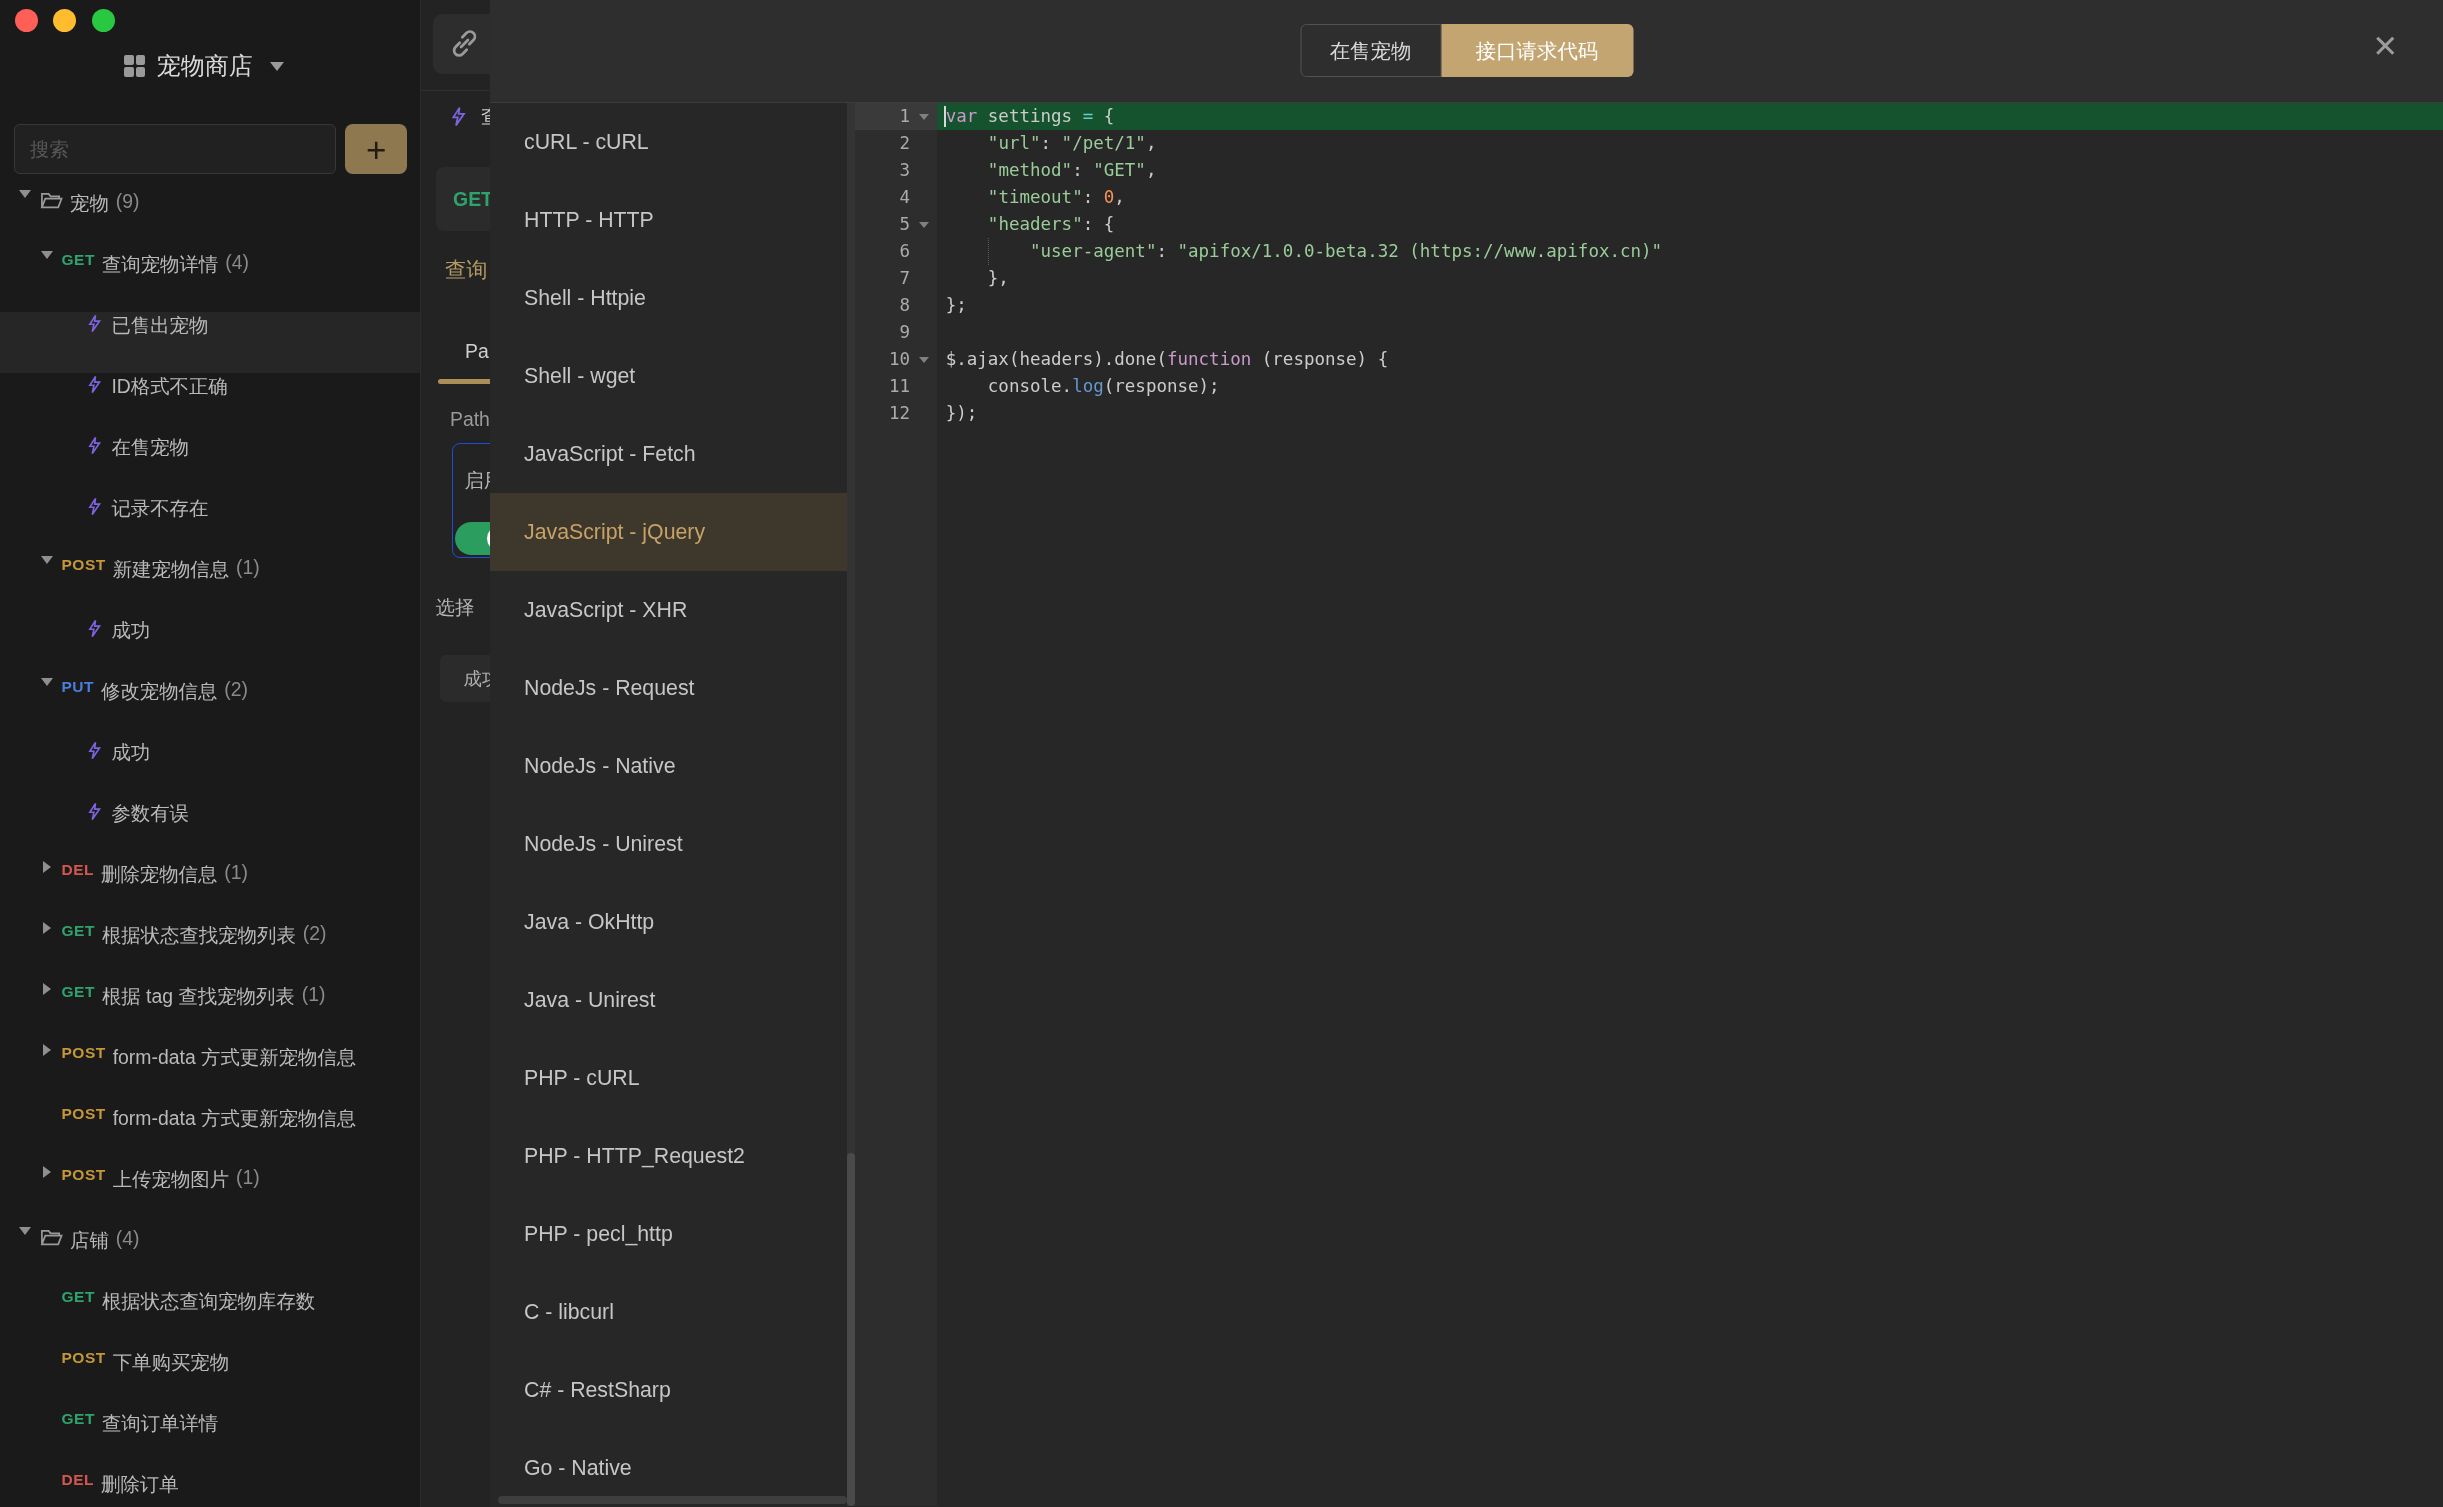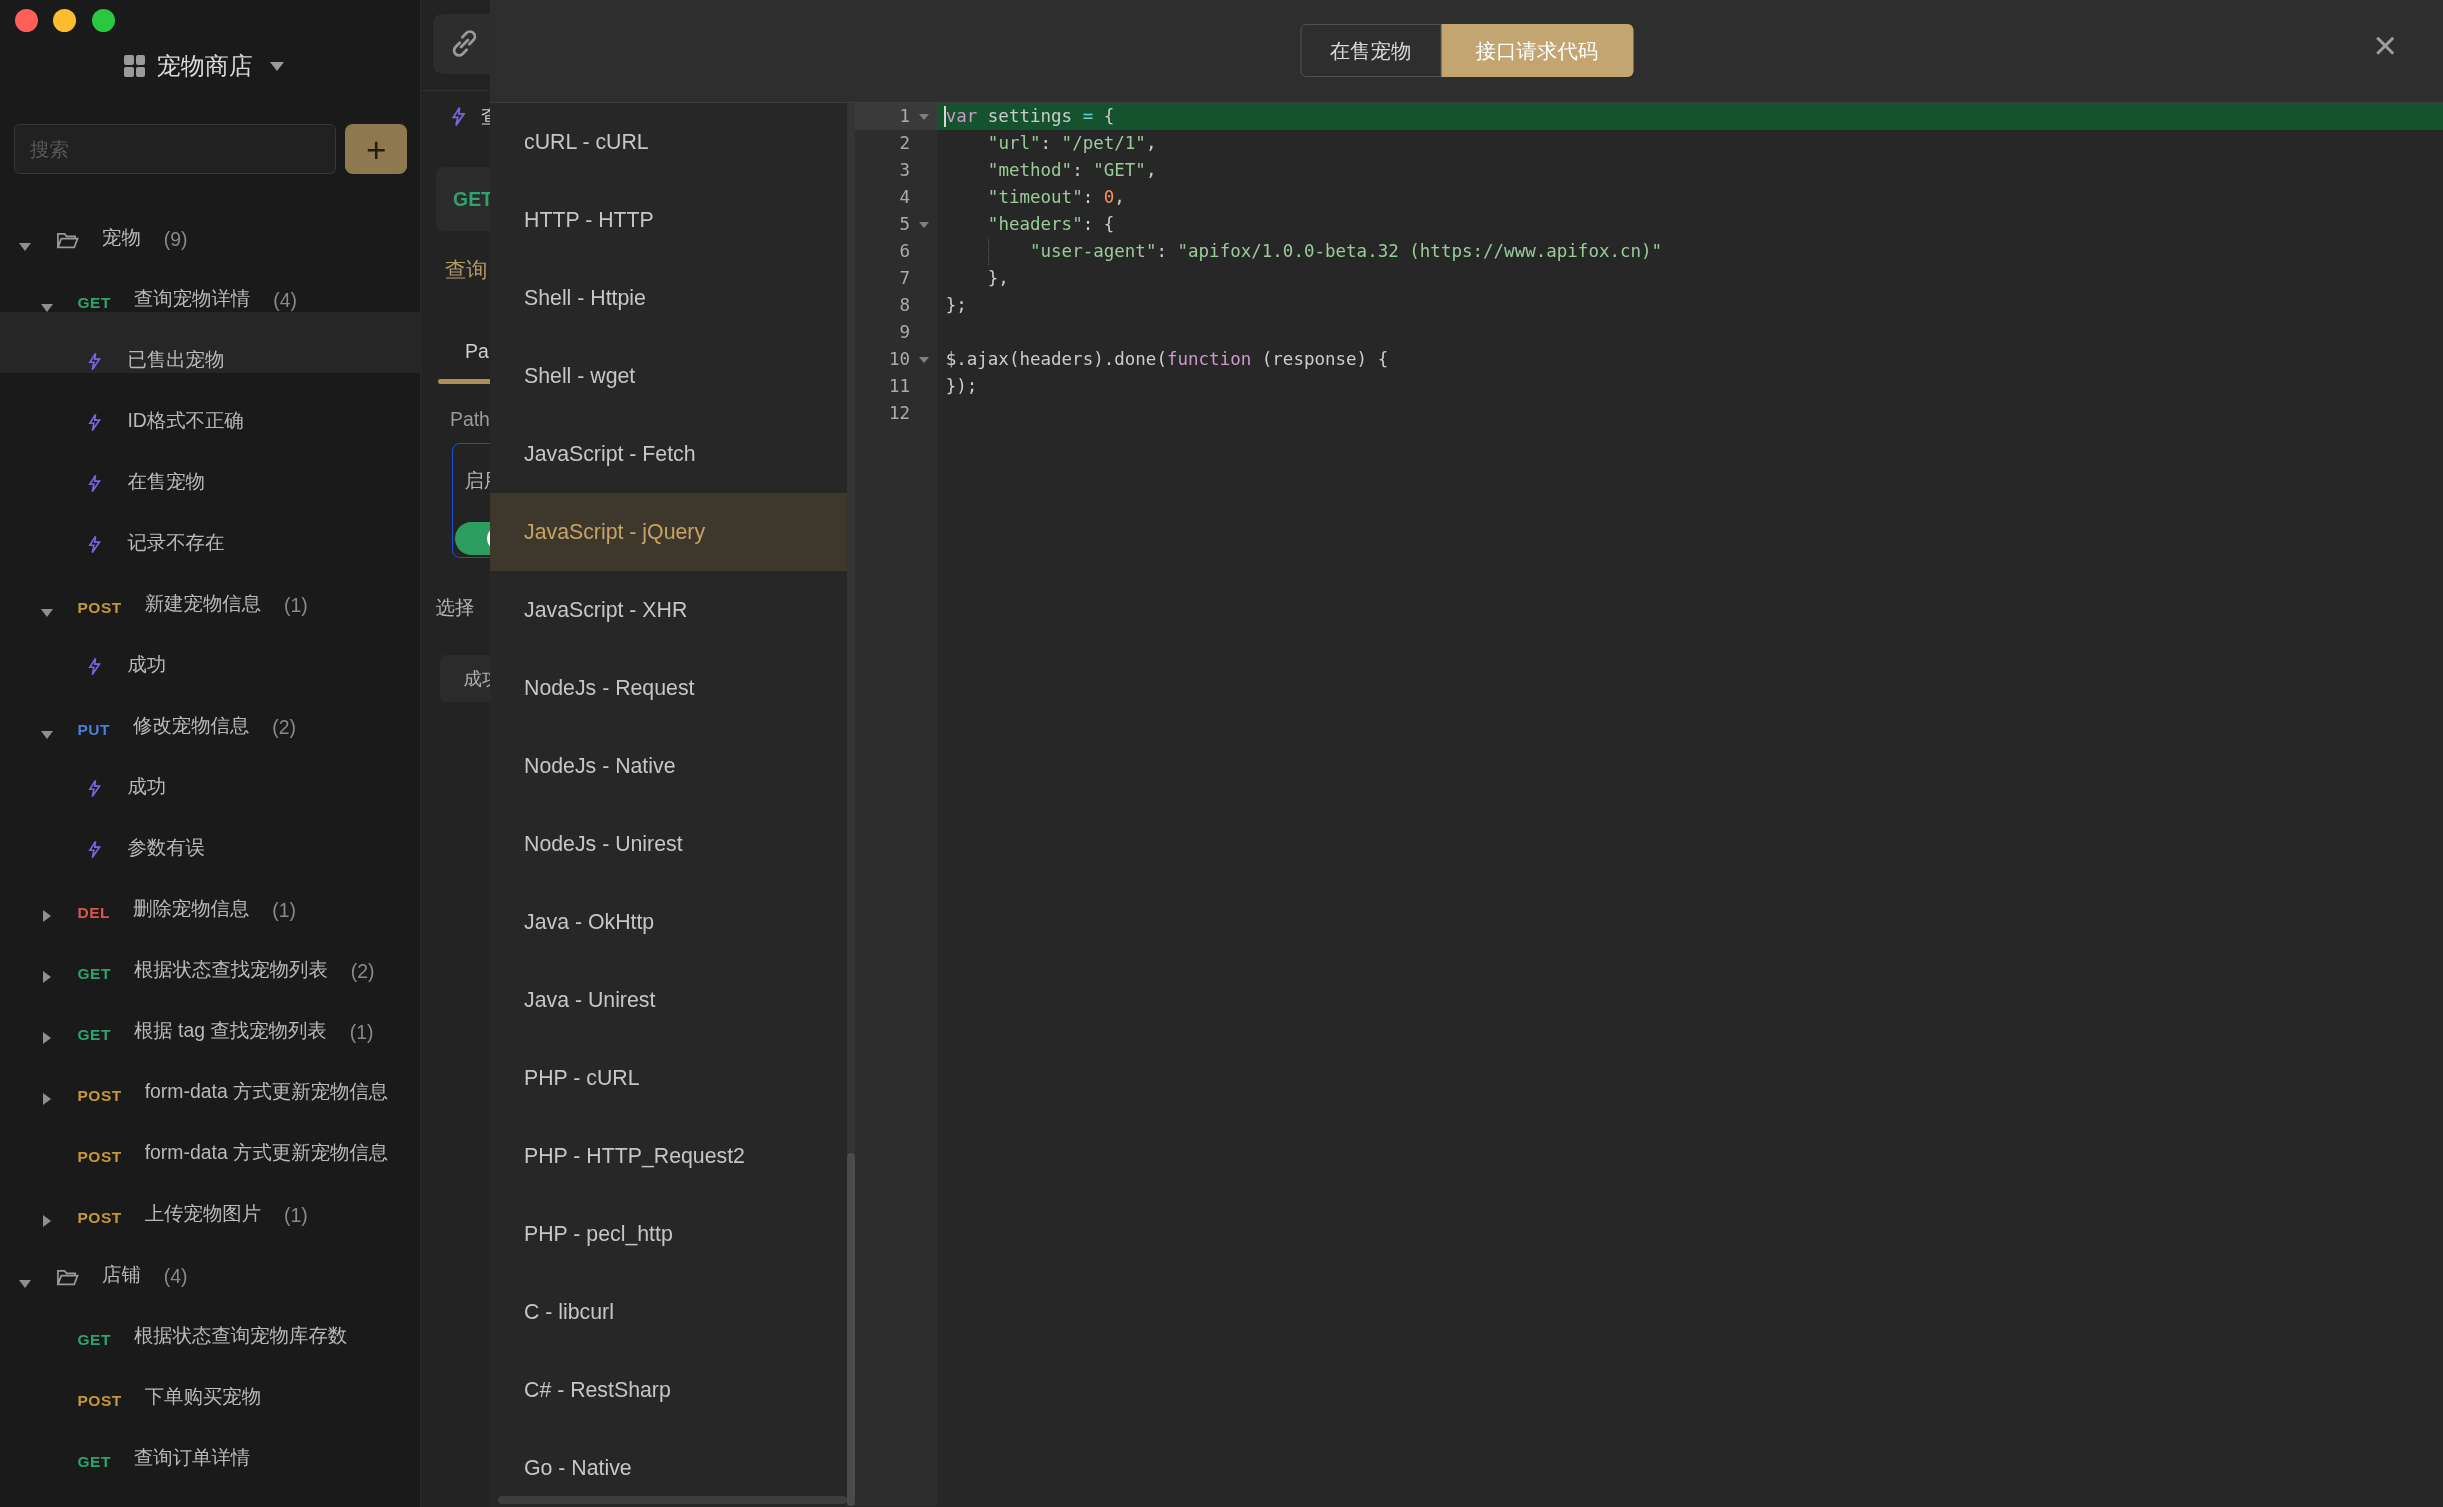--- a/index.html
+++ b/index.html
@@ -16,21 +16,21 @@
   .grid-icon i{background:#9a9a9a;border-radius:1.9px;}
   .project-name{font-size:24px;color:#d9d9d9;}
   .caret-down{width:0;height:0;border-left:7.8px solid transparent;border-right:7.8px solid transparent;border-top:9.7px solid #9a9a9a;margin-left:5.8px;}
   .search-row{position:absolute;top:124px;left:13.6px;display:flex;gap:9.7px;}
   .search-input{width:322px;height:50px;background:#212121;border:1px solid #383838;border-radius:5.8px;
       color:#c9c9c9;font-size:19.4px;padding:0 15.5px;outline:none;font-family:inherit;}
   .search-input::placeholder{color:#585858;}
   .add-btn{width:62px;height:50px;border:none;border-radius:7.8px;font-size:35px;line-height:47px;color:#241c0e;cursor:pointer;}
 
   .tree{position:absolute;top:190px;left:0;right:0;bottom:0;overflow:hidden;}
-  .tree-row{height:61px;display:flex;align-items:flex-end;gap:23px;font-size:19.4px;color:#b9b9b9;cursor:pointer;}
+  .tree-row{height:61px;display:flex;align-items:flex-start;gap:7px;font-size:19.4px;color:#b9b9b9;cursor:pointer;}
   .tree-row.sel{background:#262626;}
   .arr{width:15.5px;flex:0 0 15.5px;display:flex;justify-content:center;}
   .arr.down i{width:0;height:0;border-left:6.8px solid transparent;border-right:6.8px solid transparent;border-top:8.7px solid #8f8f8f;}
   .arr.right i{width:0;height:0;border-top:6.8px solid transparent;border-bottom:6.8px solid transparent;border-left:8.7px solid #8f8f8f;}
   .method{font-weight:bold;font-size:15.5px;letter-spacing:0.5px;}
   .count{color:#8a8a8a;}
   .lvl1{padding-left:17.5px;} .lvl2{padding-left:39px;} .lvl3{padding-left:85px;}
 
   
   .sliver{position:absolute;left:420px;top:0;width:70px;height:1508px;background:#232323;border-left:1px solid #2c2c2c;overflow:hidden;}
@@ -341,18 +341,19 @@
           <div class="cline active"><span class="caret"></span><span style="color: rgb(204, 153, 204);">var</span><span style="color: rgb(204, 204, 204);"> settings </span><span style="color: rgb(102, 204, 204);">=</span><span style="color: rgb(204, 204, 204);"> {</span></div>
           <div class="cline"><span style="color: rgb(204, 204, 204);">    </span><span style="color: rgb(153, 204, 153);">"url"</span><span style="color: rgb(204, 204, 204);">: </span><span style="color: rgb(153, 204, 153);">"/pet/1"</span><span style="color: rgb(204, 204, 204);">,</span></div>
           <div class="cline"><span style="color: rgb(204, 204, 204);">    </span><span style="color: rgb(153, 204, 153);">"method"</span><span style="color: rgb(204, 204, 204);">: </span><span style="color: rgb(153, 204, 153);">"GET"</span><span style="color: rgb(204, 204, 204);">,</span></div>
           <div class="cline"><span style="color: rgb(204, 204, 204);">    </span><span style="color: rgb(153, 204, 153);">"timeout"</span><span style="color: rgb(204, 204, 204);">: </span><span style="color: rgb(249, 145, 87);">0</span><span style="color: rgb(204, 204, 204);">,</span></div>
           <div class="cline"><span style="color: rgb(204, 204, 204);">    </span><span style="color: rgb(153, 204, 153);">"headers"</span><span style="color: rgb(204, 204, 204);">: {</span></div>
           <div class="cline"><span class="guide"></span><span style="color: rgb(204, 204, 204);">        </span><span style="color: rgb(153, 204, 153);">"user-agent"</span><span style="color: rgb(204, 204, 204);">: </span><span style="color: rgb(153, 204, 153);">"apifox/1.0.0-beta.32 (https://www.apifox.cn)"</span></div>
           <div class="cline"><span style="color: rgb(204, 204, 204);">    },</span></div>
           <div class="cline"><span style="color: rgb(204, 204, 204);">};</span></div>
           <div class="cline"><span style="color: rgb(204, 204, 204);"></span>&nbsp;</div>
           <div class="cline"><span style="color: rgb(204, 204, 204);">$.ajax(headers).done(</span><span style="color: rgb(204, 153, 204);">function</span><span style="color: rgb(204, 204, 204);"> (response) {</span></div>
+          <div class="cline"><span style="color: rgb(204, 204, 204);">    console.</span><span style="color: rgb(102, 153, 204);">log</span><span style="color: rgb(204, 204, 204);">(response);</span></div>
           <div class="cline"><span style="color: rgb(204, 204, 204);">});</span></div>
         </div>
     </div>
   </div>
 </div>
 
 
 </body></html>

